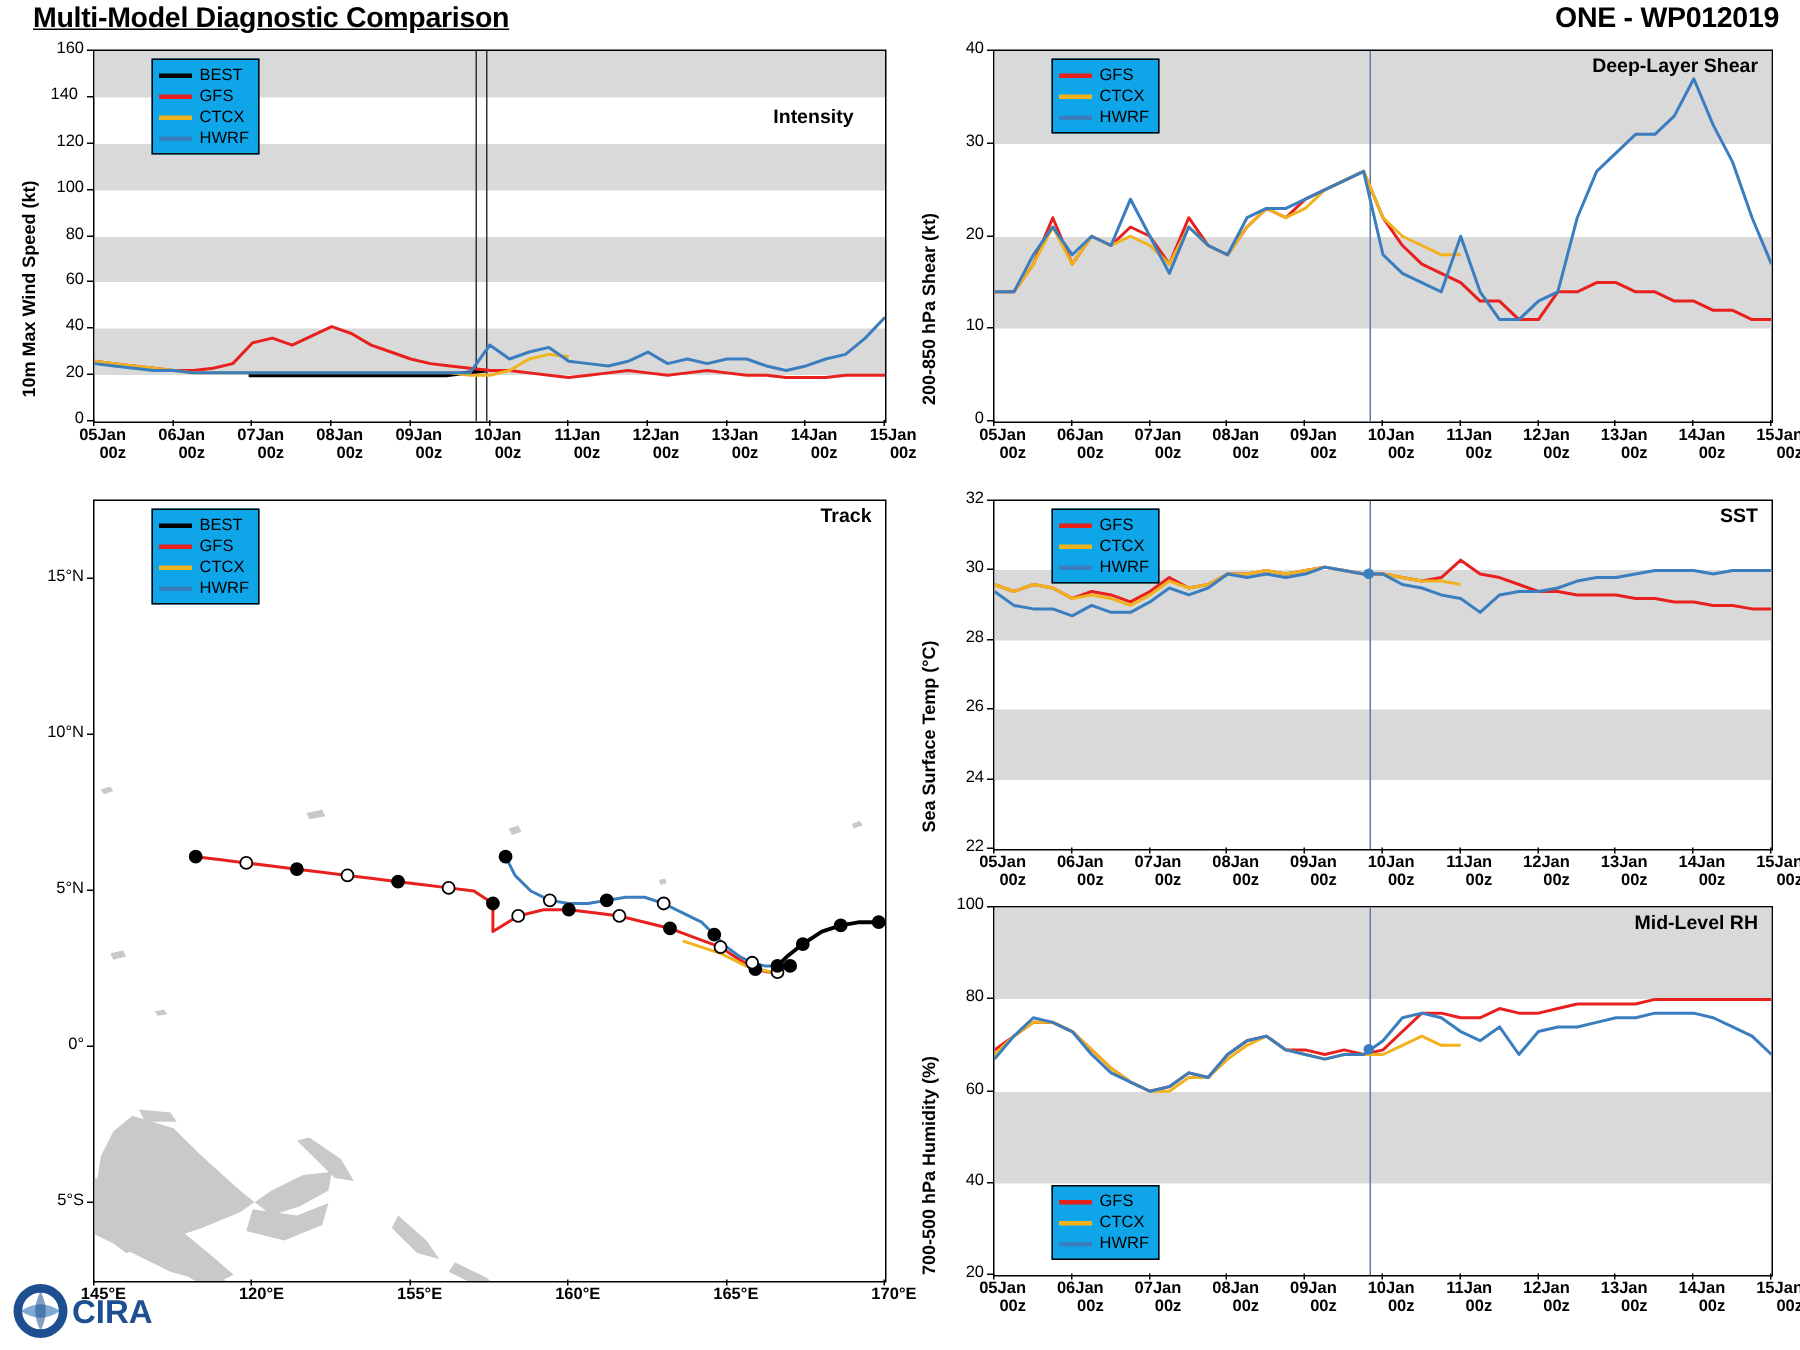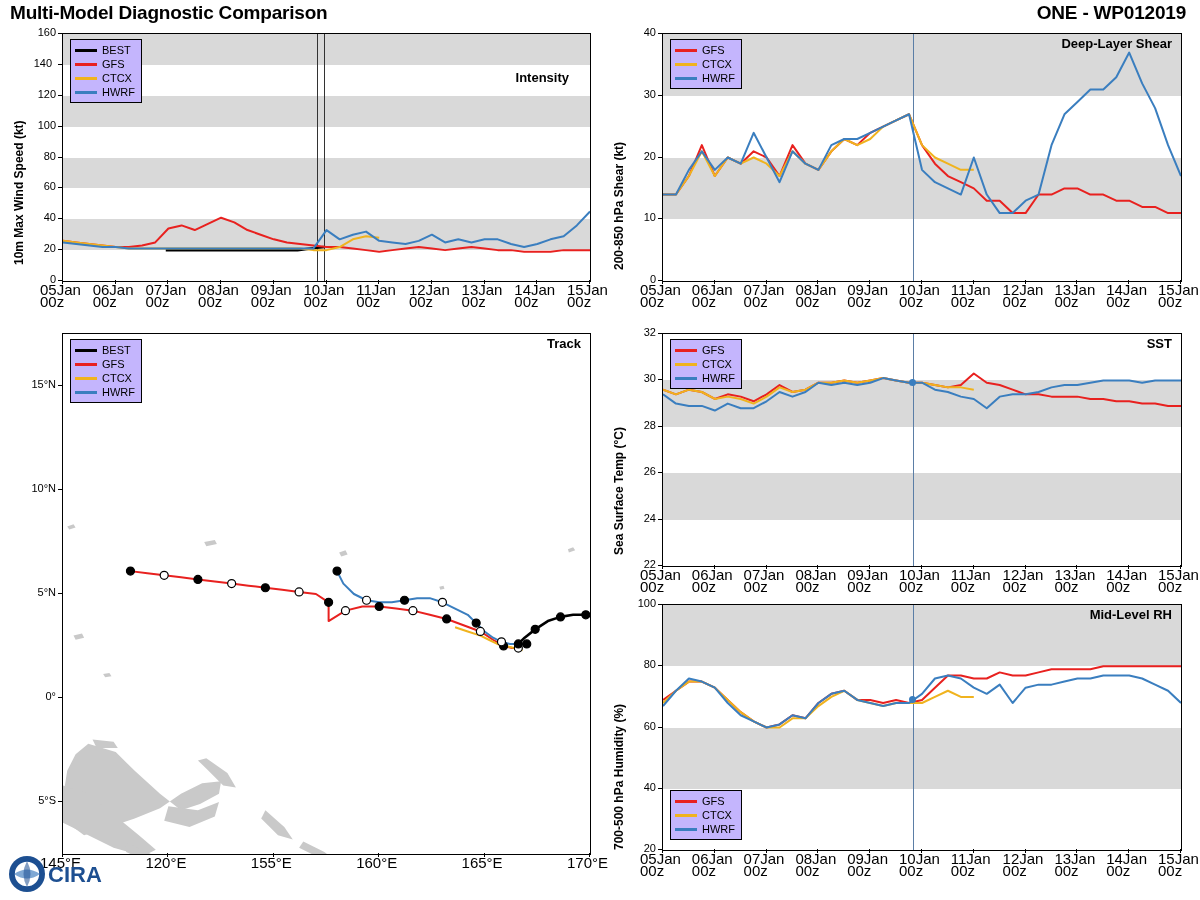--- a/index.html
+++ b/index.html
@@ -5,22 +5,23 @@
   html,body{margin:0;padding:0;}
   body{
     width:1200px;height:900px;background:#ffffff;
     font-family:"Liberation Sans", sans-serif;
     color:#000;overflow:hidden;position:relative;
   }
   .page{position:relative;width:1200px;height:900px;}
 
   
   .main-title{
-    position:absolute;left:10px;top:2px;font-size:19px;font-weight:bold;
+    position:absolute;left:22px;top:2px;font-size:19px;font-weight:bold;
     letter-spacing:-0.2px;
+    text-decoration:underline;
   }
   .storm-title{
     position:absolute;right:14px;top:2px;font-size:19px;font-weight:bold;
     letter-spacing:-0.2px;
   }
 
   
   .panel{position:absolute;}
   .plot{position:absolute;border:1px solid #000;background:#fff;overflow:hidden;}
   .band{position:absolute;left:0;right:0;background:#d9d9d9;}
@@ -31,27 +32,28 @@
   }
   .ylabel{
     position:absolute;font-size:12px;font-weight:bold;
     transform:rotate(-90deg);transform-origin:0 0;white-space:nowrap;
   }
   .ytick{
     position:absolute;font-size:11px;text-align:right;width:40px;
   }
   .tickmark{position:absolute;background:#000;}
   .xtick{
-    position:absolute;font-size:15px;text-align:left;width:44px;line-height:12px;
+    position:absolute;font-size:11px;text-align:right;width:44px;line-height:12px;font-weight:bold;
   }
 
   
   .legend{
-    position:absolute;background:#c4b5fd;border:1px solid #000;z-index:7;
+    position:absolute;background:#0ea5e9;border:1px solid #000;z-index:7;
     padding:3px 6px 3px 4px;
+    margin-left:31px;
   }
   .legend .row{display:flex;align-items:center;height:14px;}
   .legend .swatch{width:22px;height:3px;margin-right:5px;}
   .legend .lbl{font-size:11px;}
 
   svg.series{position:absolute;left:0;top:0;overflow:visible;}
 
   
   .logo{position:absolute;left:8px;bottom:6px;width:100px;height:42px;text-align:center;}
 </style>

